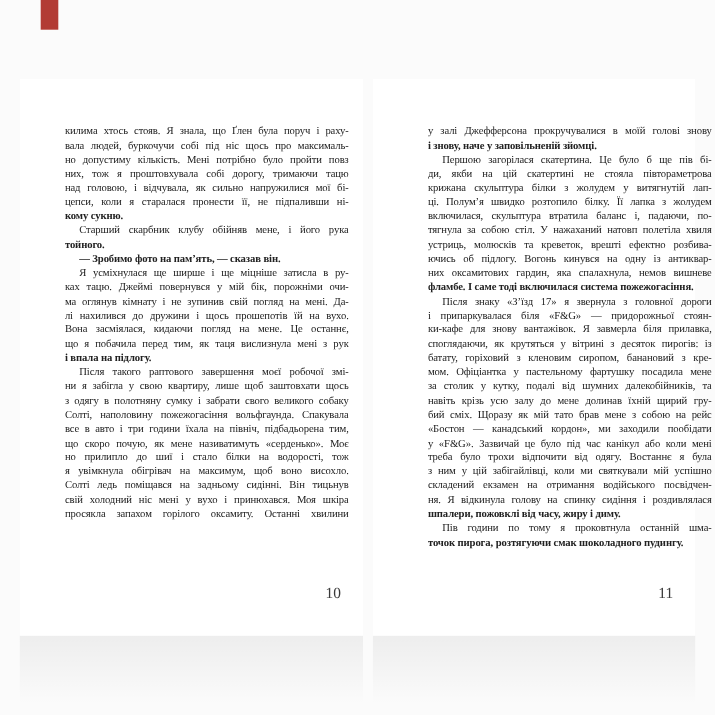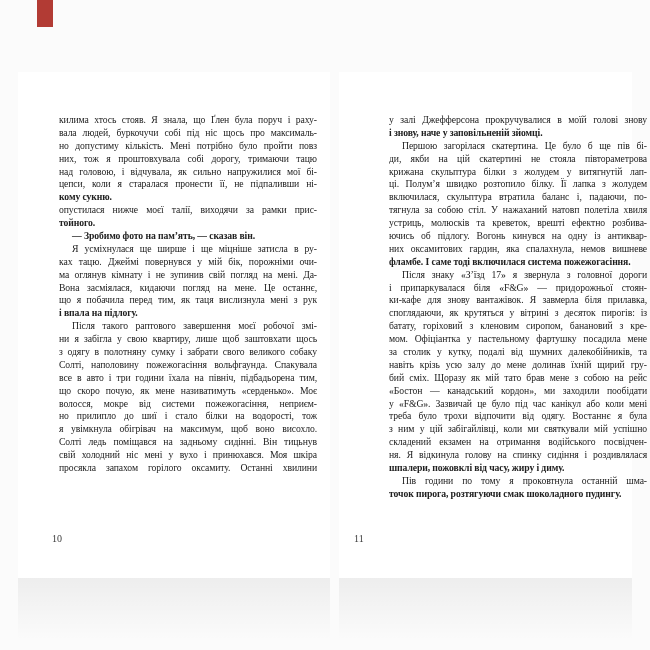--- a/index.html
+++ b/index.html
@@ -64,22 +64,22 @@
     text-align: justify;
     text-align-last: justify;
   }
   .line.endline { text-align-last: left; font-weight: bold; }
   .line.indent  { text-indent: 13px; }
   
   .pagenum {
     position: absolute;
     top: 533px;
     width: 258px;
-    text-align: left;
-    font-size: 10px;
+    text-align: right;
+    font-size: 14px;
     color: #3a3a3a;
   }
   .pagenum.left  { left: 52px; }
   .pagenum.right { left: 354px; }
 </style>
 </head>
 <body>
 
 <div id="reader">
 
@@ -92,42 +92,42 @@
       <div class="para">
         <div class="line">килима хтось стояв. Я знала, що Ґлен була поруч і раху-</div>
         <div class="line">вала людей, буркочучи собі під ніс щось про максималь-</div>
         <div class="line">но допустиму кількість. Мені потрібно було пройти повз</div>
         <div class="line">них, тож я проштовхувала собі дорогу, тримаючи тацю</div>
         <div class="line">над головою, і відчувала, як сильно напружилися мої бі-</div>
         <div class="line">цепси, коли я старалася пронести її, не підпаливши ні-</div>
         <div class="line endline">кому сукню.</div>
       </div>
       <div class="para">
-        <div class="line">опустилася нижче моєї талії, виходячи за рамки прис-</div>
+        <div class="line indent">Старший скарбник клубу обійняв мене, і його рука</div>
         <div class="line endline">тойного.</div>
       </div>
       <div class="para">
         <div class="line indent endline">— Зробимо фото на пам’ять, — сказав він.</div>
       </div>
       <div class="para">
         <div class="line indent">Я усміхнулася ще ширше і ще міцніше затисла в ру-</div>
         <div class="line">ках тацю. Джеймі повернувся у мій бік, порожніми очи-</div>
         <div class="line">ма оглянув кімнату і не зупинив свій погляд на мені. Да-</div>
+        <div class="line">лі нахилився до дружини і щось прошепотів їй на вухо.</div>
         <div class="line">Вона засміялася, кидаючи погляд на мене. Це останнє,</div>
         <div class="line">що я побачила перед тим, як таця вислизнула мені з рук</div>
         <div class="line endline">і впала на підлогу.</div>
       </div>
       <div class="para">
         <div class="line indent">Після такого раптового завершення моєї робочої змі-</div>
         <div class="line">ни я забігла у свою квартиру, лише щоб заштовхати щось</div>
         <div class="line">з одягу в полотняну сумку і забрати свого великого собаку</div>
         <div class="line">Солті, наполовину пожежогасіння вольфгаунда. Спакувала</div>
         <div class="line">все в авто і три години їхала на північ, підбадьорена тим,</div>
         <div class="line">що скоро почую, як мене називатимуть «серденько». Моє</div>
-        <div class="line">волосся, мокре від системи пожежогасіння, неприєм-</div>
         <div class="line">но прилипло до шиї і стало білки на водорості, тож</div>
         <div class="line">я увімкнула обігрівач на максимум, щоб воно висохло.</div>
         <div class="line">Солті ледь поміщався на задньому сидінні. Він тицьнув</div>
         <div class="line">свій холодний ніс мені у вухо і принюхався. Моя шкіра</div>
         <div class="line">просякла запахом горілого оксамиту. Останні хвилини</div>
       </div>
     </div>
 
   <div class="textcol right">
       <div class="para">

